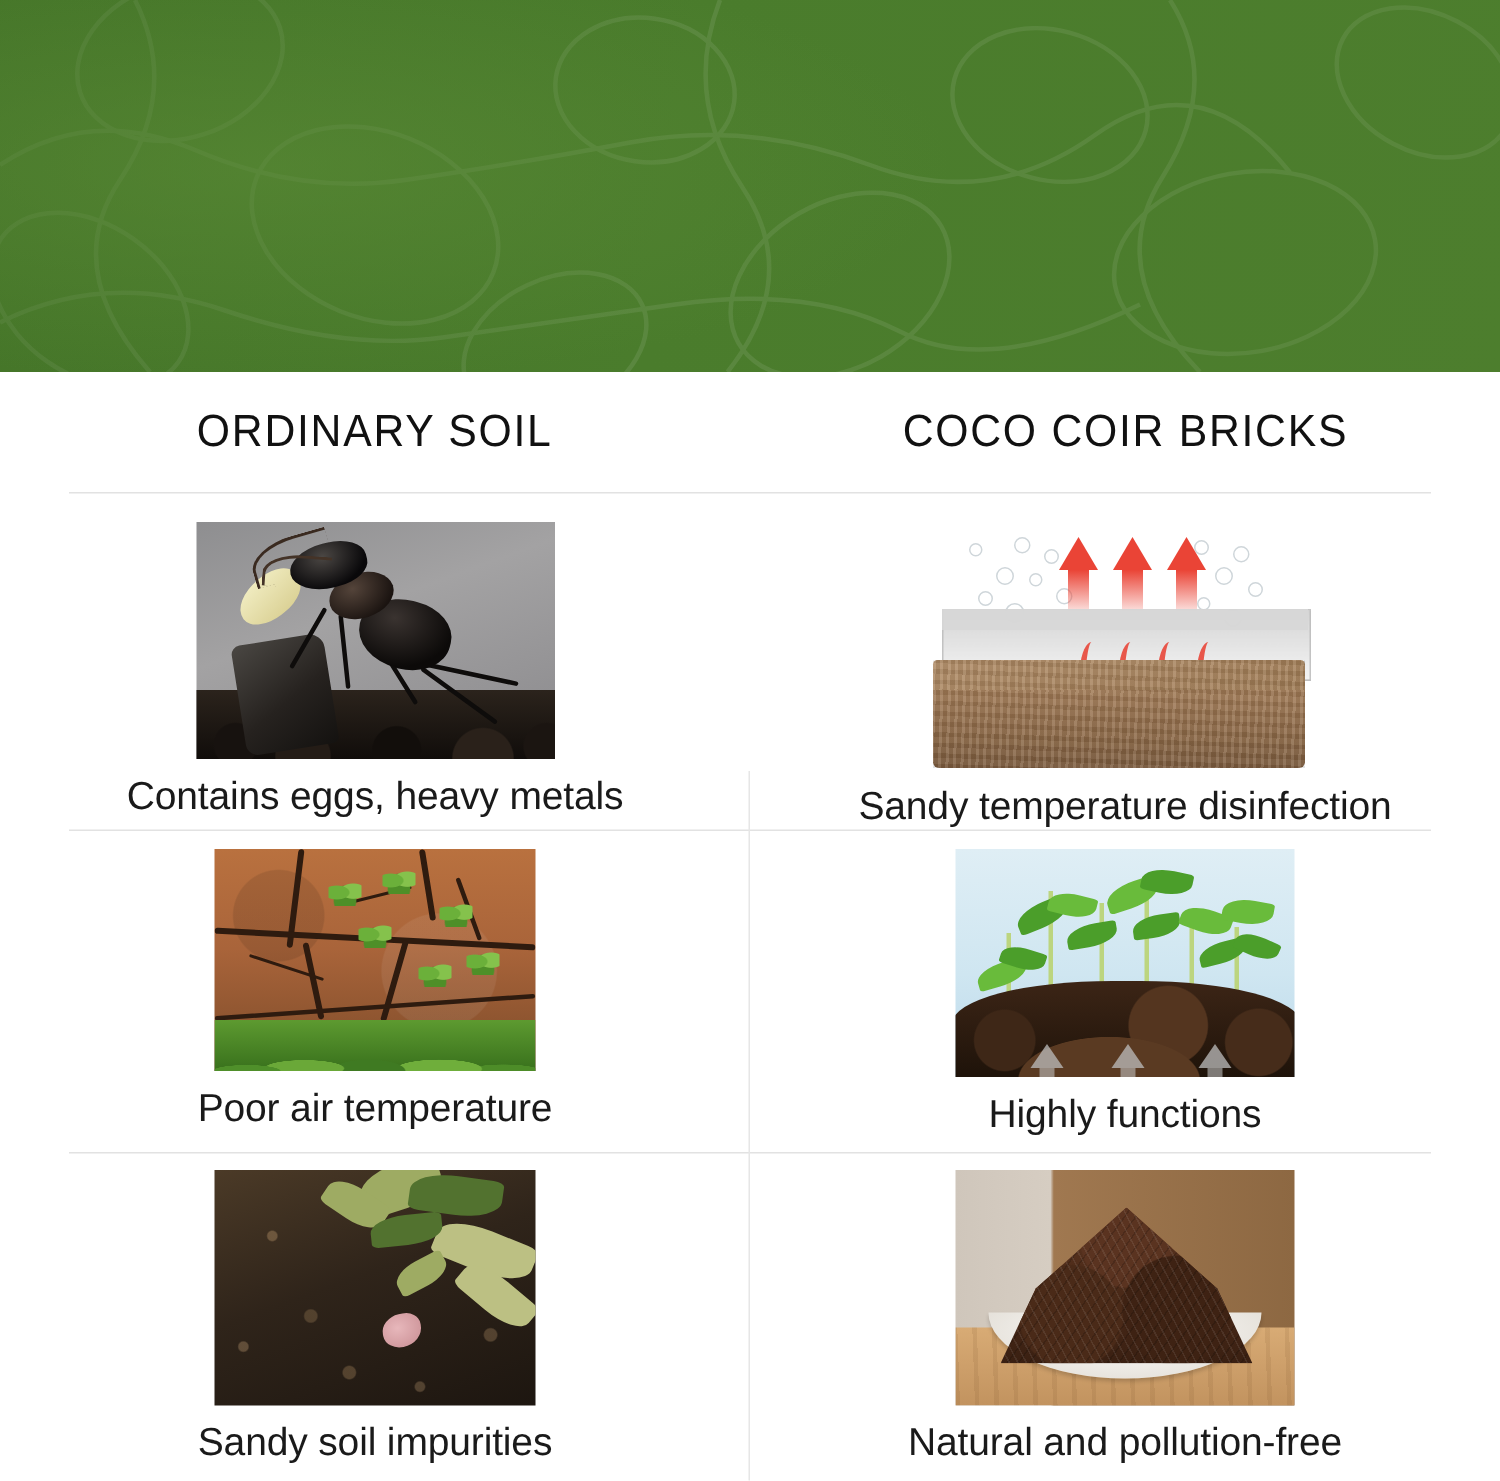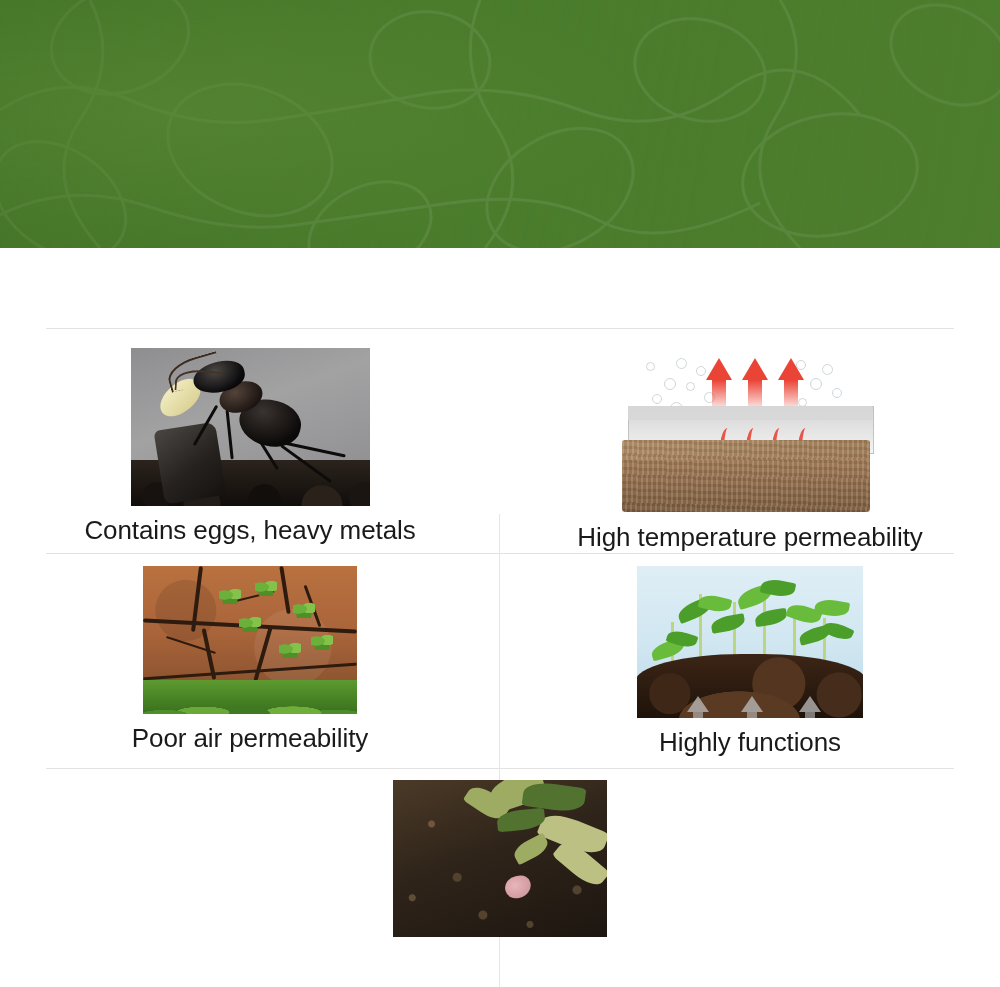--- a/index.html
+++ b/index.html
@@ -376,20 +376,28 @@
       <path d="M480 0 q-25 65 15 125 t-10 123"></path>
       <path d="M780 0 q35 55 -5 118 t25 130"></path>
     </g>
   </svg>
   <div class="banner-shade"></div>
 
 </div>
 
 <div class="compare">
 
+  <div class="col-heads">
+    <div class="col-head">
+      <span class="col-head-text">ORDINARY SOIL</span>
+    </div>
+    <div class="col-head">
+      <span class="col-head-text">COCO COIR BRICKS</span>
+    </div>
+  </div>
 
   <div class="rule-h" style="top:80px"></div>
   <div class="rule-h" style="top:305px"></div>
   <div class="rule-h" style="top:520px"></div>
   <div class="rule-v"></div>
 
   <div class="grid">
 
     <div class="row r1">
 
@@ -441,21 +449,21 @@
           <div class="wavy" style="left:172px;"></div>
           <div class="wavy" style="left:198px;"></div>
 
           <div class="brick-top">
             <div class="brick-grain"></div>
           </div>
           <div class="brick-front">
             <div class="brick-grain"></div>
           </div>
         </div>
-        <div class="caption">High temperature permeability</div>
+        <div class="caption">Sandy temperature disinfection</div>
       </div>
     </div>
 
     <div class="row r2">
 
       <div class="cell">
         <div class="thumb art-crack">
           <div class="crack-tex"></div>
           <div class="ck" style="left:52px;top:0;width:4px;height:66px;transform:rotate(7deg);"></div>
           <div class="ck" style="left:140px;top:0;width:4px;height:48px;transform:rotate(-9deg);"></div>
@@ -467,21 +475,21 @@
           <div class="ck" style="left:22px;top:78px;width:52px;height:2px;transform:rotate(18deg);"></div>
           <div class="ck" style="left:86px;top:30px;width:46px;height:2px;transform:rotate(-14deg);"></div>
           <div class="sprout" style="left:76px;top:20px;"></div>
           <div class="sprout" style="left:112px;top:12px;"></div>
           <div class="sprout" style="left:150px;top:34px;"></div>
           <div class="sprout" style="left:96px;top:48px;"></div>
           <div class="sprout" style="left:168px;top:66px;"></div>
           <div class="sprout" style="left:136px;top:74px;"></div>
           <div class="crack-grass"></div>
         </div>
-        <div class="caption">Poor air permeability</div>
+        <div class="caption">Poor air temperature</div>
       </div>
 
       <div class="cell">
         <div class="thumb art-seed">
           <div class="stem" style="left:34px;height:58px;"></div>
           <div class="stem" style="left:62px;height:86px;"></div>
           <div class="stem" style="left:96px;height:78px;"></div>
           <div class="stem" style="left:126px;height:96px;"></div>
           <div class="stem" style="left:156px;height:74px;"></div>
           <div class="stem" style="left:186px;height:62px;"></div>
@@ -515,18 +523,29 @@
           <div class="sand-tex"></div>
           <div class="pale-leaf" style="left:96px;top:-4px;width:56px;height:30px;transform:rotate(-18deg);"></div>
           <div class="pale-leaf dk" style="left:130px;top:4px;width:62px;height:26px;transform:rotate(8deg);"></div>
           <div class="pale-leaf yl" style="left:146px;top:40px;width:68px;height:28px;transform:rotate(22deg);"></div>
           <div class="pale-leaf" style="left:72px;top:12px;width:44px;height:22px;transform:rotate(34deg);"></div>
           <div class="pale-leaf dk" style="left:104px;top:30px;width:48px;height:20px;transform:rotate(-6deg);"></div>
           <div class="pale-leaf yl" style="left:160px;top:72px;width:56px;height:24px;transform:rotate(40deg);"></div>
           <div class="pale-leaf" style="left:120px;top:60px;width:36px;height:18px;transform:rotate(-28deg);"></div>
           <div class="pink-flower"></div>
         </div>
+        <div class="caption">Sandy soil impurities</div>
       </div>
 
+      <div class="cell">
+        <div class="thumb art-mound">
+          <div class="mound-wood"></div>
+          <div class="mound-dish"></div>
+          <div class="mound-pile">
+            <div class="mound-fiber"></div>
+          </div>
+        </div>
+        <div class="caption">Natural and pollution-free</div>
+      </div>
     </div>
 
   </div>
 </div>
 
 </body></html>

